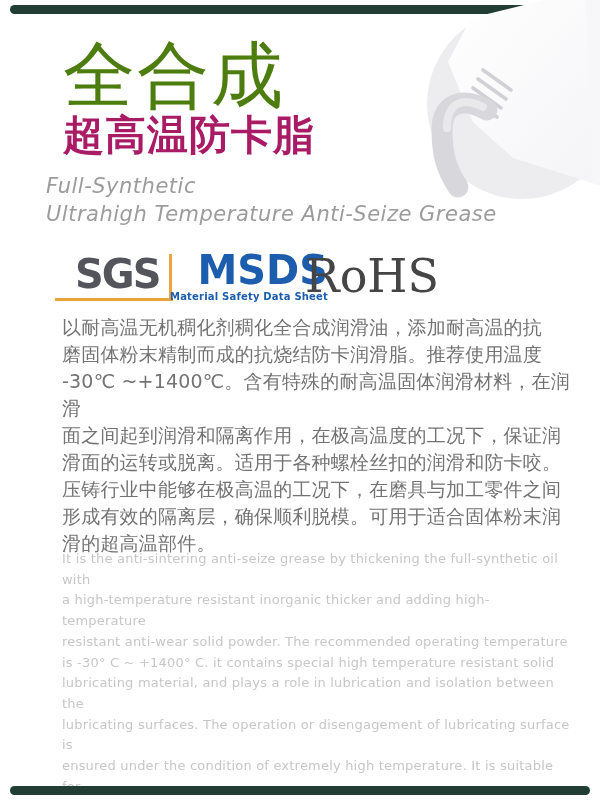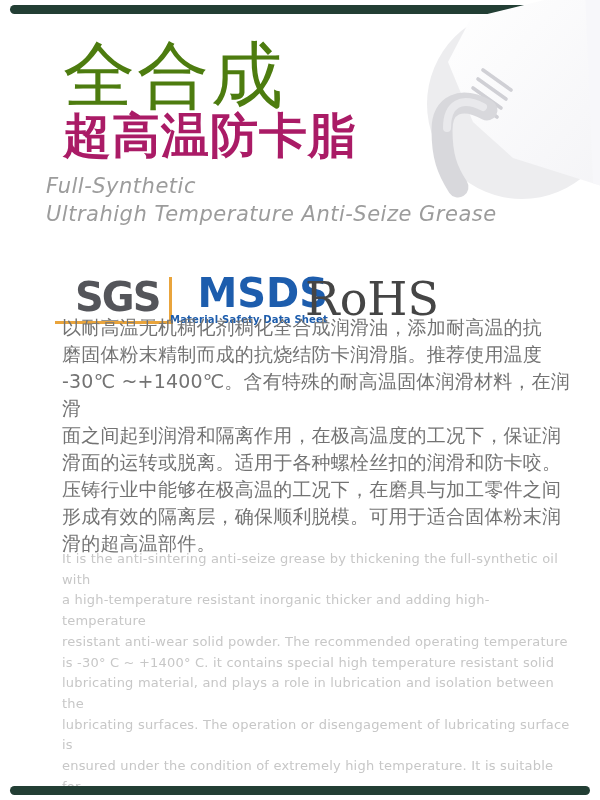--- a/index.html
+++ b/index.html
@@ -21,32 +21,32 @@
   .product-art{position:absolute;left:385px;top:0;width:240px;height:245px;}
 
   
   .title-cn-1{
     position:absolute;left:63px;top:44px;
     font-size:72px;line-height:62px;color:#4d7c0f;
     font-weight:400;letter-spacing:2px;white-space:nowrap;
   }
   .title-cn-2{
     position:absolute;left:63px;top:104px;
-    font-size:48px;line-height:62px;color:#aa1b66;
+    font-size:41px;line-height:62px;color:#aa1b66;
     font-weight:700;letter-spacing:1px;white-space:nowrap;
   }
   .subtitle-en{
     position:absolute;left:46px;top:172px;
     font-style:italic;color:#9c9c9c;
     font-size:21px;line-height:28px;
     white-space:pre-line;letter-spacing:0.5px;
   }
 
   
-  .cert-row{position:absolute;left:0;top:246px;width:600px;height:60px;margin-top:23px;}
+  .cert-row{position:absolute;left:0;top:246px;width:600px;height:60px;}
   .cert-sgs{
     position:absolute;left:75px;top:8px;
     font-size:40px;font-weight:800;letter-spacing:-2px;
     color:#54555a;line-height:40px;
     padding:0 10px 4px 0;
     border-right:3px solid #e9a43c;
   }
   .cert-sgs::after{
     content:"";position:absolute;left:-20px;bottom:-3px;
     width:118px;height:3px;background:#e9a43c;

